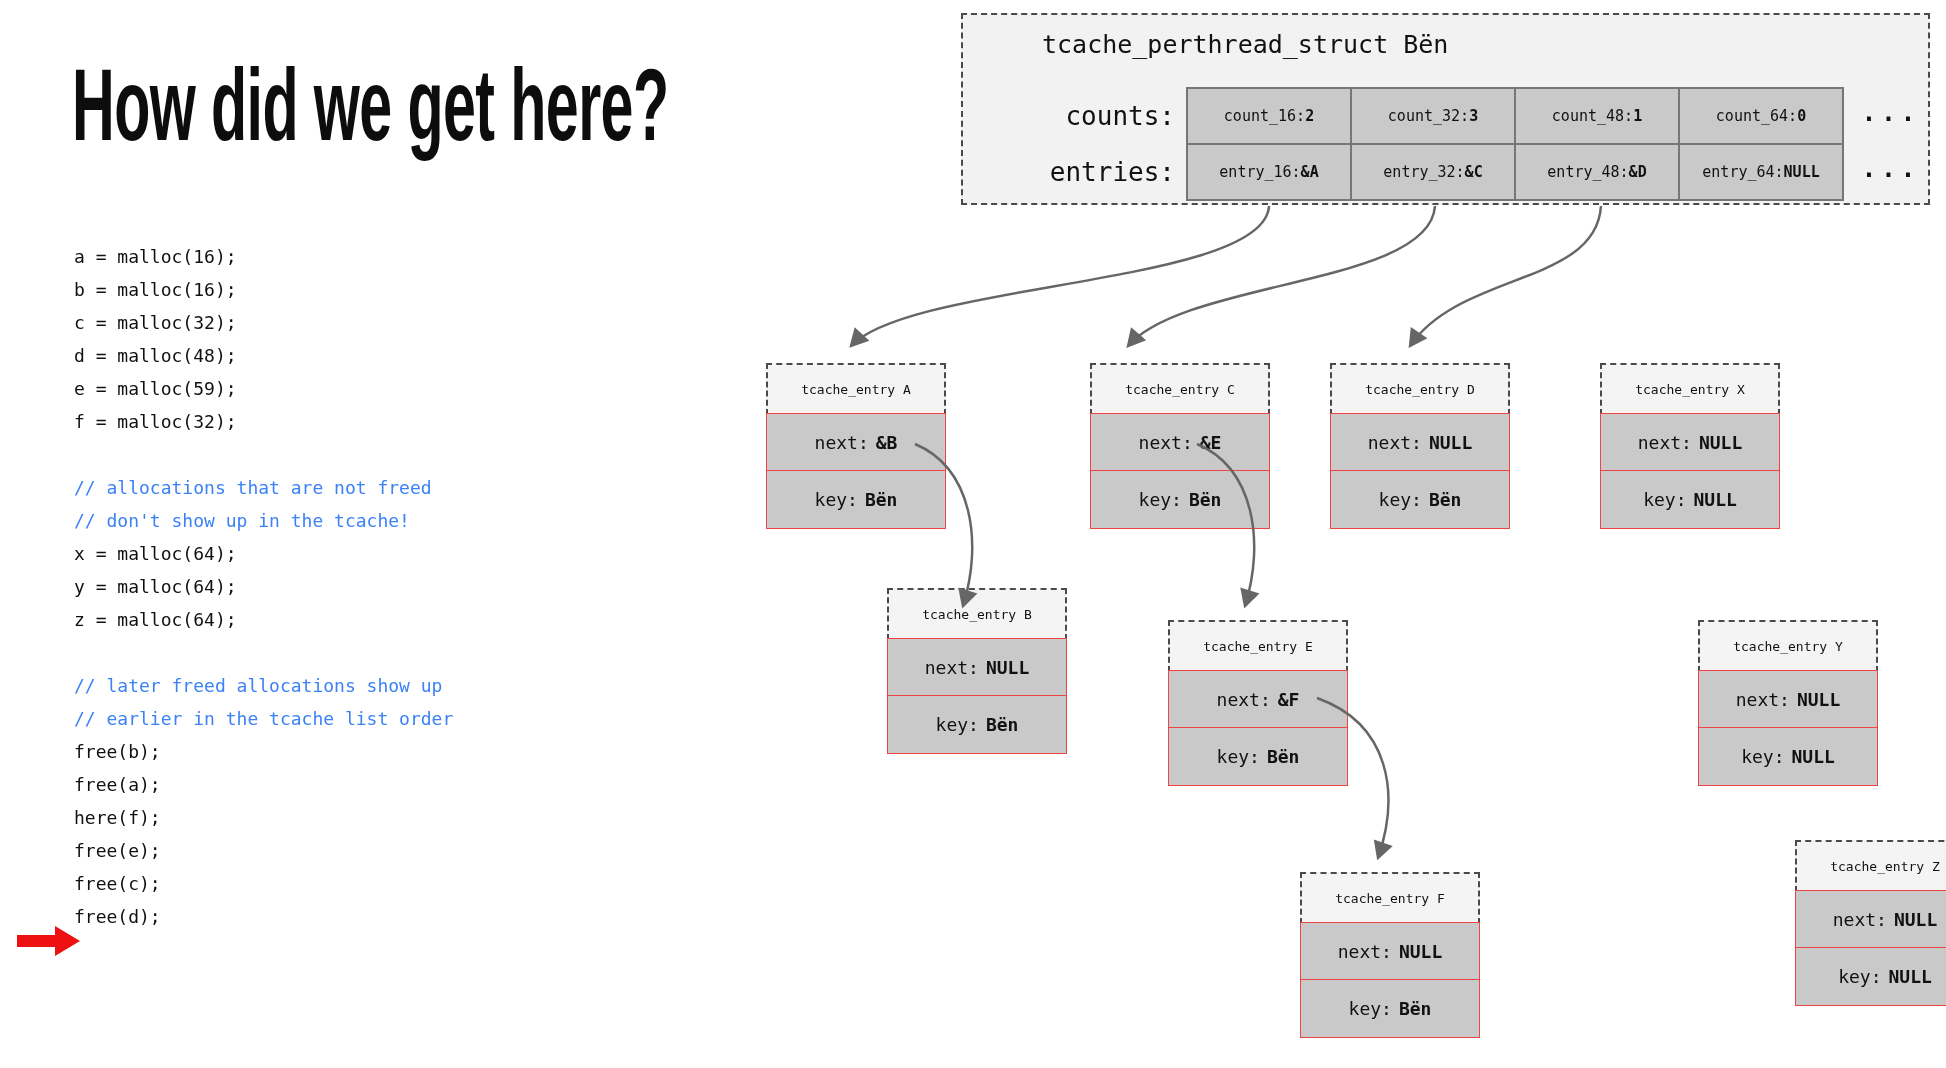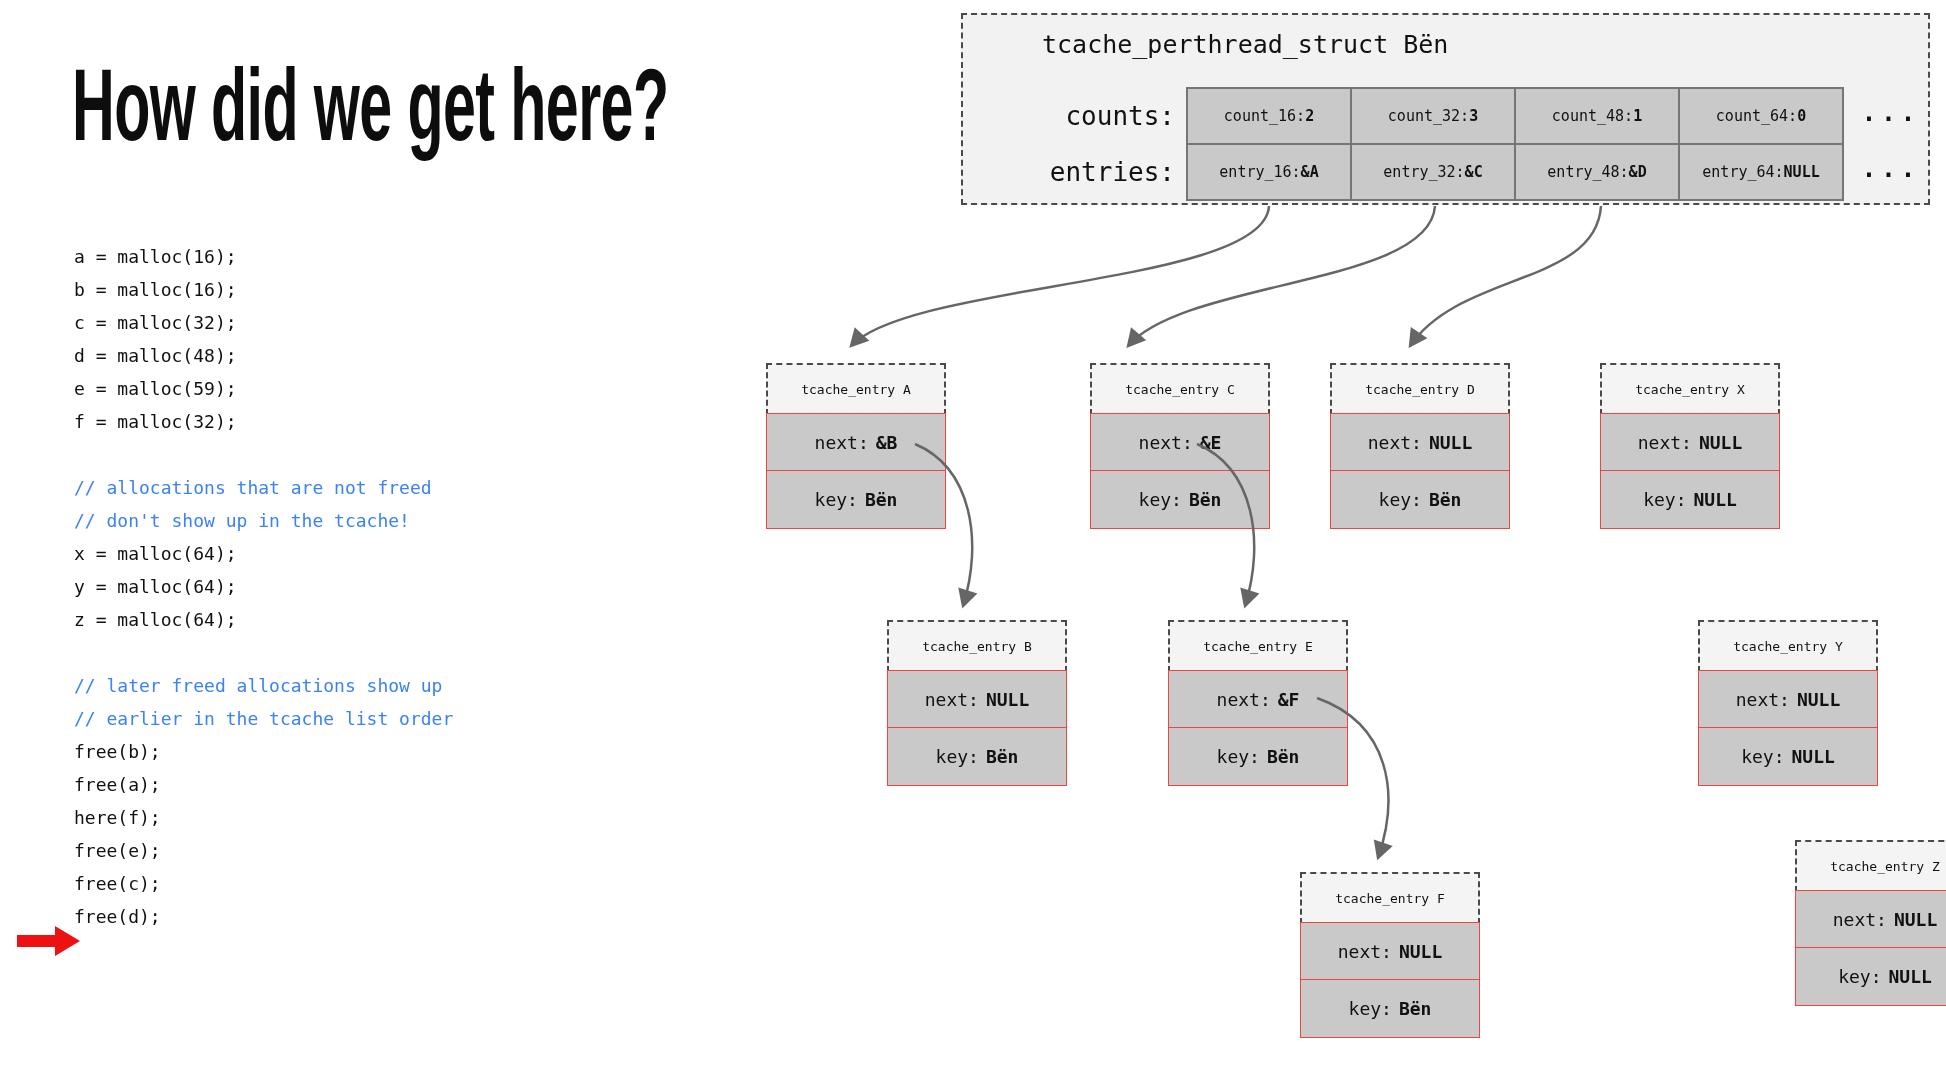--- a/index.html
+++ b/index.html
@@ -63,21 +63,21 @@
   .ebox-c {
     box-sizing:border-box; height:59px; margin-top:-2px; background:#c9c9c9;
     border:1px solid #ef4444;
     display:flex; align-items:center; justify-content:center; gap:7px;
     font-size:18px; white-space:pre;
   }
   .ebox-a { left:766px;  top:363px; }
   .ebox-cc{ left:1090px; top:363px; }
   .ebox-d { left:1330px; top:363px; }
   .ebox-x { left:1600px; top:363px; }
-  .ebox-b { left:887px;  top:620px; }
+  .ebox-b { left:887px;  top:588px; }
   .ebox-e { left:1168px; top:620px; }
   .ebox-y { left:1698px; top:620px; }
   .ebox-f { left:1300px; top:872px; }
   .ebox-z { left:1795px; top:840px; }
 
   
   .arrows { position:absolute; left:0; top:0; pointer-events:none; }
 </style>
 </head>
 <body>

